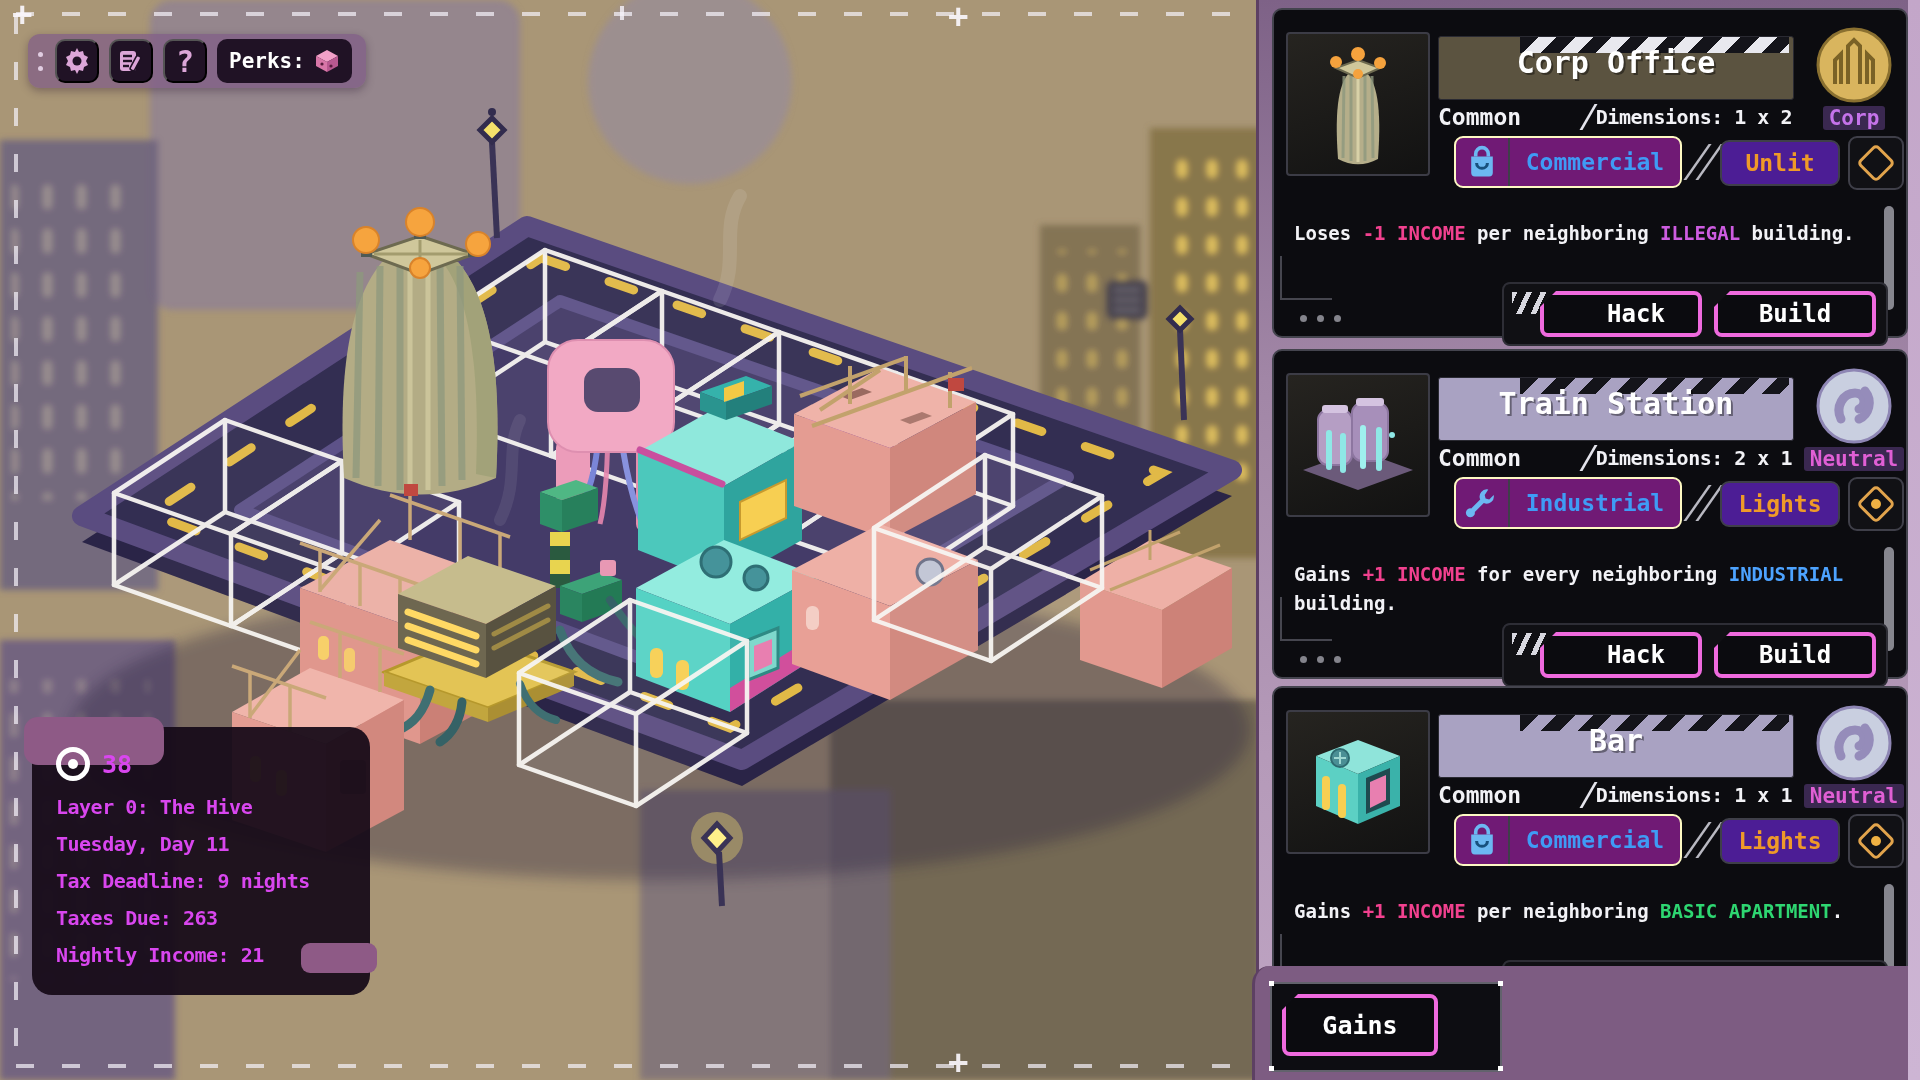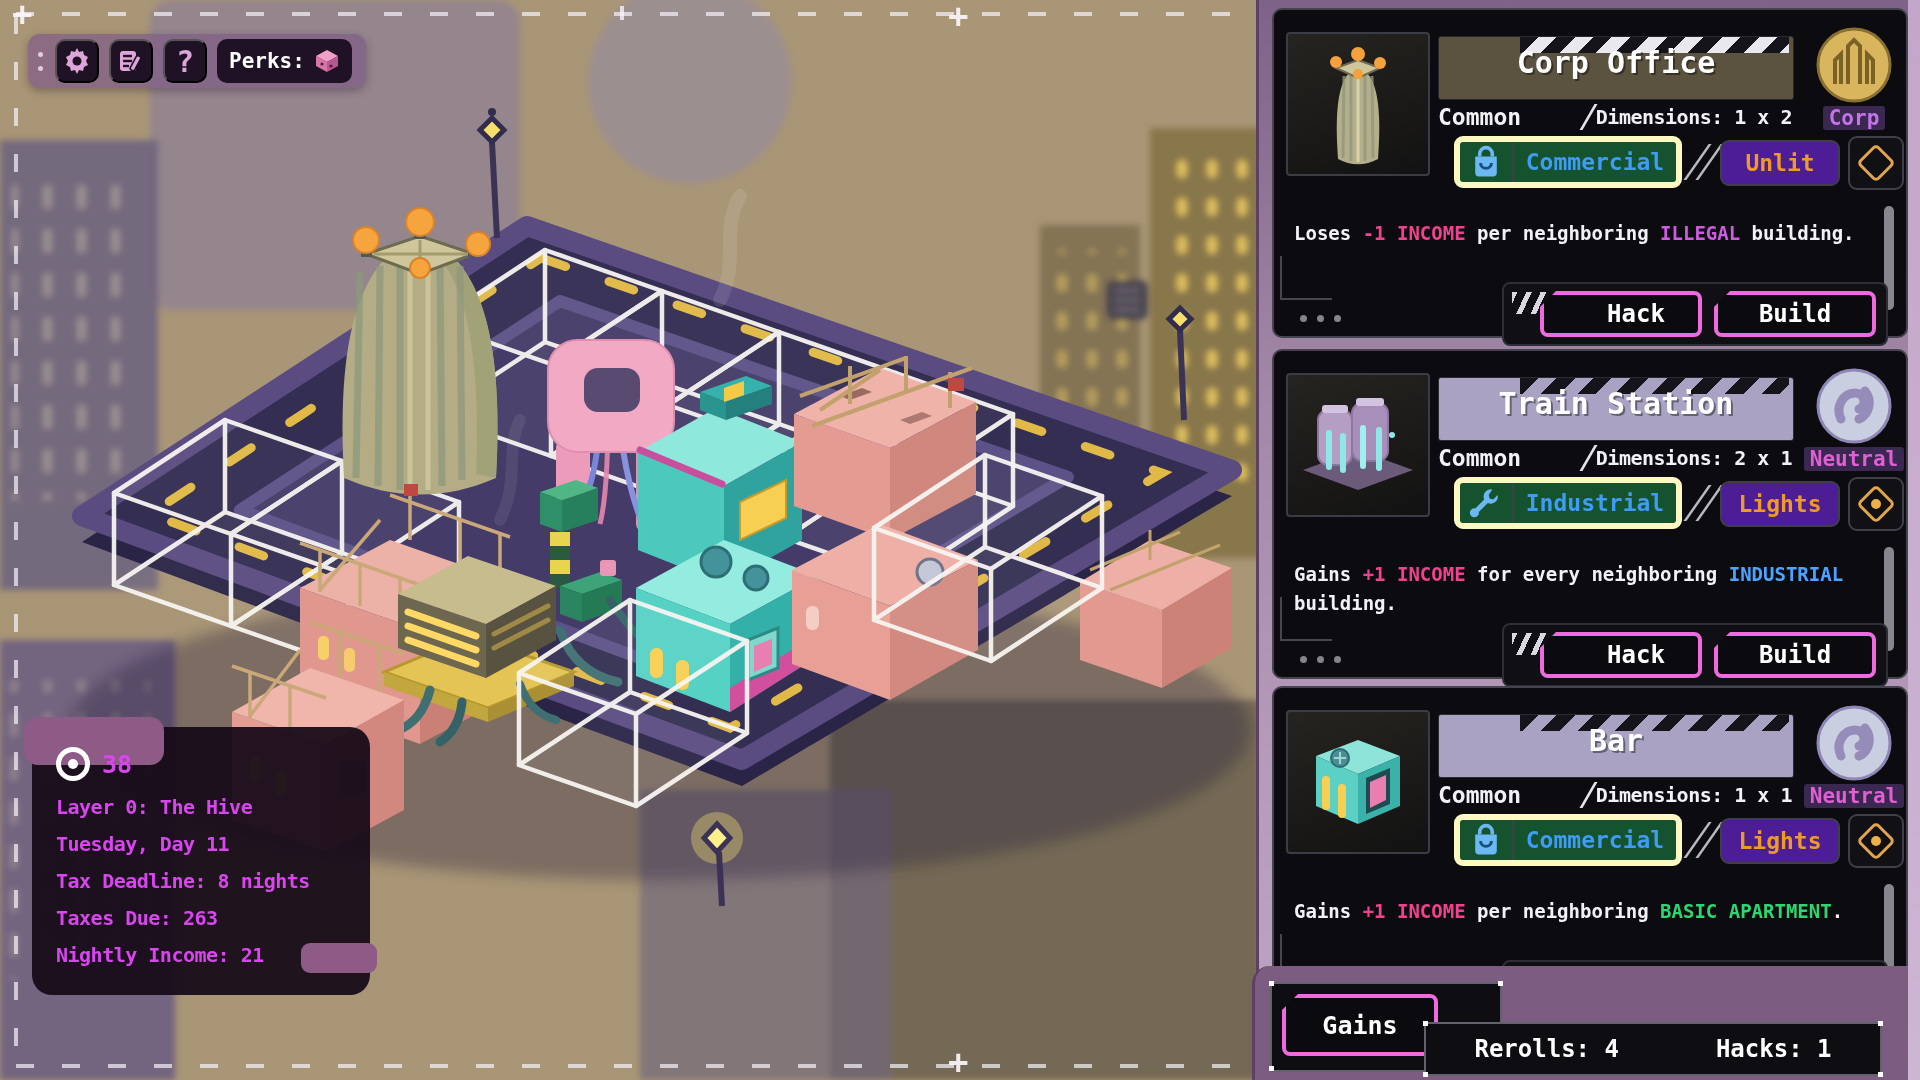--- a/index.html
+++ b/index.html
@@ -76,22 +76,22 @@
     font:bold 30px "DejaVu Sans Mono",monospace;text-shadow:2px 2px 0 rgba(0,0,0,.4);}
   .meta{position:absolute;left:164px;top:92px;width:354px;height:30px;display:flex;align-items:center;color:#f2f2f6;}
   .rarity{font:bold 23px "DejaVu Sans Mono",monospace;}
   .slash{width:3px;height:26px;background:#e4e4ec;transform:skewX(-30deg);margin:0 0 0 auto;}
   .dims{font:bold 20px "DejaVu Sans Mono",monospace;letter-spacing:-.5px;margin-left:6px;}
   .badge{position:absolute;left:524px;top:16px;width:112px;height:108px;text-align:center;text-decoration:underline;}
   .badge-circle{display:block;width:78px;height:78px;margin:0 auto;}
   .badge-label{display:inline-block;margin-top:2px;background:#3a2850;border-radius:3px;padding:0 6px;
     color:var(--faction);font:bold 21px "DejaVu Sans Mono",monospace;}
 
-  .cat-chip{position:absolute;left:180px;top:126px;width:228px;height:52px;background:#14532d;
-    border:6px solid #fef9c3;border-radius:9px;display:flex;align-items:center;box-sizing:border-box;}
+  .cat-chip{position:absolute;left:180px;top:126px;width:228px;height:52px;background:#701a75;
+    border:2px solid #fef9c3;border-radius:9px;display:flex;align-items:center;box-sizing:border-box;}
   .cat-icon{width:52px;height:100%;border-right:2px solid #3f3f49;display:grid;place-items:center;}
   .cat-label{flex:1;text-align:center;font:bold 23px "DejaVu Sans Mono",monospace;color:#3f9bf5;}
   .zigzag{position:absolute;left:412px;top:130px;width:34px;height:44px;}
   .zigzag::before,.zigzag::after{content:"";position:absolute;top:4px;width:3px;height:36px;background:#b9b9c2;transform:skewX(-35deg);}
   .zigzag::before{left:10px;} .zigzag::after{left:22px;}
   .light-chip{position:absolute;left:446px;top:130px;width:120px;height:46px;background:#4c1d95;
     border:2px solid #3f3f49;border-radius:9px;display:grid;place-items:center;box-sizing:border-box;}
   .light-label{font:bold 23px "DejaVu Sans Mono",monospace;color:#ef9a28;}
   .diamond-box{position:absolute;left:574px;top:126px;width:56px;height:54px;background:#111115;
     border:2px solid #3f3f49;border-radius:9px;display:grid;place-items:center;box-sizing:border-box;}
@@ -483,21 +483,21 @@
     </div>
   </div>
 
   <div class="stats">
     <div class="coin-row">
       <span class="coin"></span>
       <span>38</span>
     </div>
     <div class="stat-line">Layer 0: The Hive</div>
     <div class="stat-line">Tuesday, Day 11</div>
-    <div class="stat-line">Tax Deadline: 8 nights</div>
+    <div class="stat-line">Tax Deadline: 9 nights</div>
     <div class="stat-line">Taxes Due: 263</div>
     <div class="stat-line" actable="false">Nightly Income: 21</div>
   </div>
 
   <div class="card-backing"></div>
 
   <section class="card c1 theme-corp">
     <div class="thumb">
       <svg width="140" height="140" viewBox="0 0 140 140">
         <path d="M50,125 C46,70 52,48 62,38 L78,38 C88,48 94,70 90,125 C77,132 63,132 50,125 Z" fill="#b5ae8a"></path>
@@ -690,19 +690,15 @@
       <span class="slashes"></span>
       <button class="btn hack">Hack</button>
       <button class="btn build">Build</button>
     </div>
   </section>
 
   <div class="footer-backing"></div>
   <div class="reroll-panel">
     <button class="btn reroll">Gains</button>
   </div>
-  <div class="counters">
-    <span>Rerolls: 4</span>
-    <span>Hacks: 1</span>
-  </div>
 
   <div class="right-strip"></div>
 </div>
 
 </body></html>

